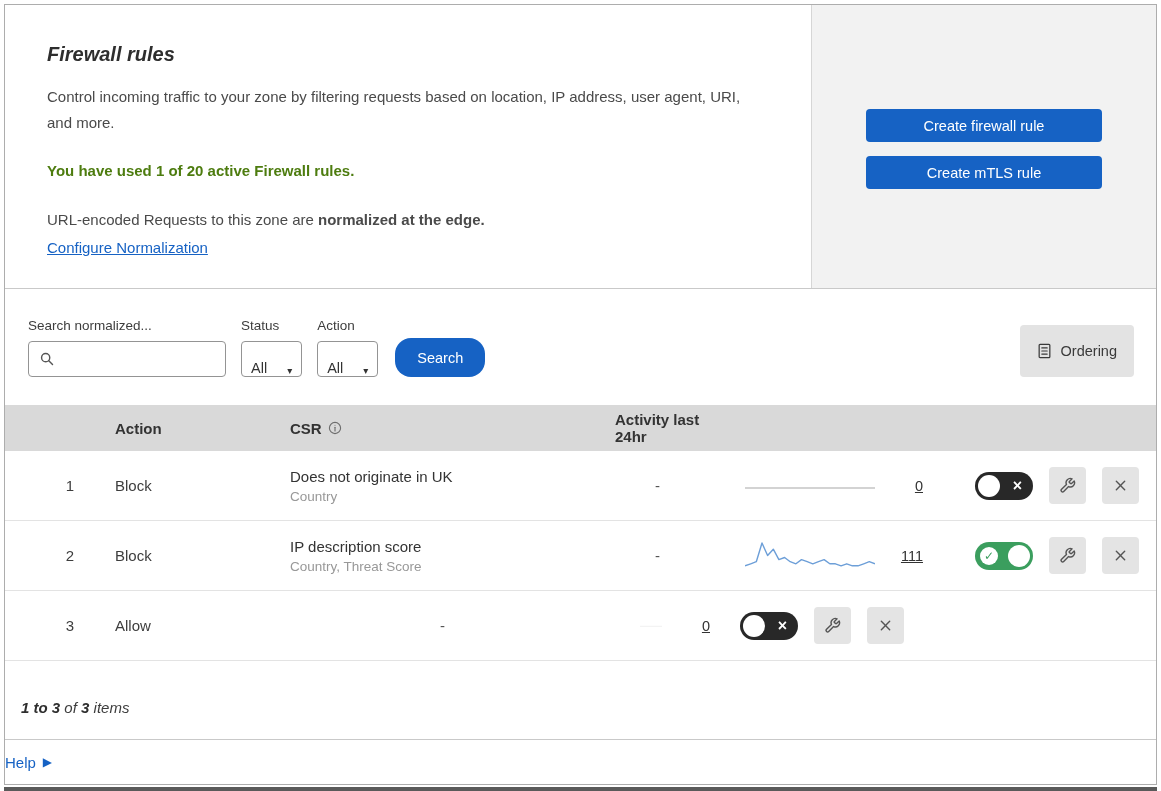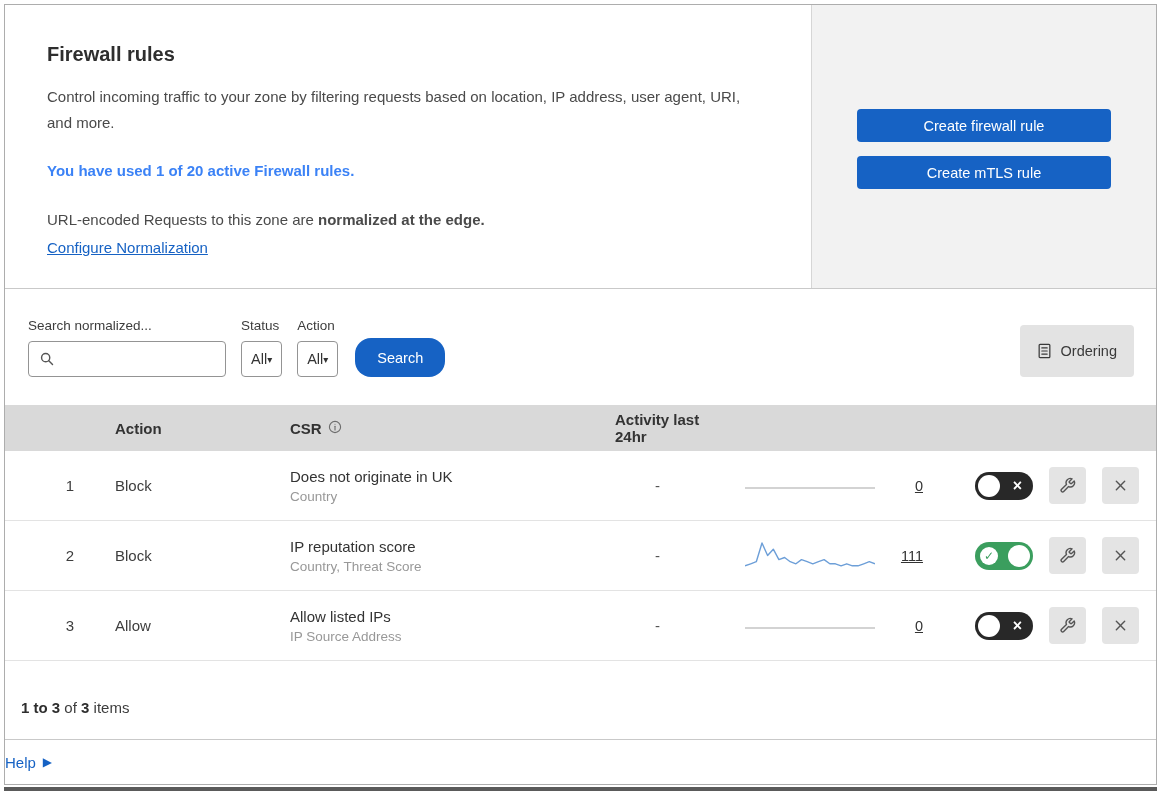--- a/index.html
+++ b/index.html
@@ -12,32 +12,32 @@
   }
   .page {
     flex:1; border:1px solid #adadad; background:#fff;
     display:flex; flex-direction:column; min-height:0;
   }
   .bottom-edge { height:4px; background:#5a5a5a; margin-top:2px; }
 
   
   .top { display:flex; height:284px; border-bottom:1px solid #c9c9c9; }
   .top-left { flex:1; padding:38px 60px 0 42px; }
-  .title { font-size:20px; font-weight:600; color:#2e2e2e; margin-bottom:18px; }
+  .title { font-size:20px; font-weight:600; color:#2e2e2e; margin-bottom:18px;font-style:italic; }
   .desc  { font-size:15px; color:#4a4a4a; line-height:26px; max-width:745px; margin-bottom:26px; }
-  .usage { font-size:15px; font-weight:700; color:#3b82f6; margin-bottom:28px; }
+  .usage { font-size:15px; font-weight:700; color:#4d7c0f; margin-bottom:28px; }
   .norm  { font-size:15px; color:#4a4a4a; line-height:26px; }
   .link  { color:var(--primary-blue,#1662c4); text-decoration:underline; cursor:pointer; }
   .norm .link { display:inline-block; margin-top:2px;text-align:right; }
   .top-right {
     width:345px; background:#f2f2f2; border-left:1px solid #d6d6d6;
     padding-top:104px;
   }
   .cta {
-    display:block; width:254px; height:33px; margin:0 auto 14px;
+    display:block; width:236px; height:33px; margin:0 auto 14px;
     background:var(--primary-blue,#1662c4); color:#fff; border:none; border-radius:4px;
     font-family:inherit; font-size:14.5px; cursor:pointer;
   }
 
   
   .filter-bar {
     height:116px; display:flex; align-items:flex-end;
     padding:0 22px 28px 23px; gap:15px;
   }
   .fgroup { display:flex; flex-direction:column; }
@@ -45,21 +45,21 @@
   .search-box {
     width:198px; height:36px; border:1px solid #949494; border-radius:4px;
     display:flex; align-items:center; padding:0 8px 0 10px; background:#fff;
   }
   .search-input {
     flex:1; min-width:0; border:none; outline:none; background:transparent;
     font-family:inherit; font-size:14px; color:#333; padding-left:7px;
   }
   .select {
     height:36px; border:1px solid #949494; border-radius:4px; background:#fff;
-    display:inline-flex; align-items:center; gap:0; padding:0 9px;
+    display:inline-flex; align-items:flex-end; gap:20px; padding:0 9px;
     font-size:14.5px; color:#333; cursor:pointer;
   }
   .chev { font-size:10px; color:#333; }
   .search-btn {
     height:39px; padding:7px 22px; background:var(--primary-blue,#1662c4); color:#fff;
     border:none; border-radius:16px; font-family:inherit; font-size:14.5px; cursor:pointer;
     margin-left:2px;
   }
   .ordering-btn {
     margin-left:auto; height:52px; padding:0 17px;
@@ -72,21 +72,21 @@
   .grid {
     display:grid;
     grid-template-columns:100px 175px 325px 105px 235px 1fr;
     align-items:center;
   }
   .thead {
     height:46px; background:var(--header-gray,#d9d9d9);
     font-size:15px; font-weight:700; color:#333;
   }
   .thead .cell { padding-left:10px; }
-  .c-csr-h { display:flex; gap:6px; }
+  .c-csr-h { display:flex; align-items:center; gap:6px; }
   .trow { height:70px; border-bottom:1px solid #e3e3e3; font-size:15px; }
   .c-num { text-align:center; padding-left:30px; color:#3d3d3d; }
   .c-action { padding-left:10px; color:#3d3d3d; }
   .c-desc { padding-left:10px; }
   .desc-main { color:#333; margin-bottom:4px; }
   .desc-sub  { color:#989898; font-size:13.5px; }
   .c-csr { text-align:center; color:#555; }
   .c-activity { display:flex; align-items:center; padding-left:35px; }
   .spark { width:130px; height:36px; }
   .count {
@@ -116,21 +116,21 @@
   }
 
   .icon-btn {
     width:37px; height:37px; background:#e4e4e4; border:none; border-radius:4px;
     display:flex; align-items:center; justify-content:center; cursor:pointer; flex:none;
   }
 
   
   .items-footer {
     flex:1; padding:38px 0 14px 16px; border-bottom:1px solid #c9c9c9;
-    font-size:15px; color:#3d3d3d;
+    font-size:15px; color:#3d3d3d;font-style:italic;
   }
   .items-footer b { color:#2e2e2e; }
   .help-row {
     height:44px; display:flex; align-items:center; 
     padding-right:20px;
   }
   .help { font-size:15px; color:var(--primary-blue,#1662c4); cursor:pointer; display:inline-flex; align-items:center; gap:7px; }
   .harrow { font-size:12px; }
 </style>
 </head>
@@ -236,21 +236,21 @@
             <line x1="14" y1="4" x2="4" y2="14"></line>
           </svg>
       </button>
     </div>
   </div>
 
   <div class="grid trow">
     <div class="c-num">2</div>
     <div class="c-action">Block</div>
     <div class="c-desc">
-      <div class="desc-main">IP reputation score</div>
+      <div class="desc-main">IP description score</div>
       <div class="desc-sub">Country, Threat Score</div>
     </div>
     <div class="c-csr">-</div>
     <div class="c-activity">
       <svg class="spark" viewBox="0 0 130 36">
           <polyline points="0.0,27.8 5.7,25.8 11.3,23.7 17.0,5.0 22.6,17.5 28.3,11.2 33.9,21.6 39.6,19.5 45.2,23.7 50.9,25.8 56.5,21.6 62.2,23.7 67.8,25.8 73.5,23.7 79.1,21.6 84.8,25.8 90.4,25.8 96.1,27.8 101.7,25.8 107.4,27.8 113.0,27.8 118.7,25.8 124.3,23.7 130.0,25.8" fill="none" stroke="#6d9fd8" stroke-width="1.4" stroke-linejoin="round"></polyline>
         </svg>
       <a class="count">111</a>
     </div>
     <div class="c-controls">
@@ -269,24 +269,20 @@
             <line x1="4" y1="4" x2="14" y2="14"></line>
             <line x1="14" y1="4" x2="4" y2="14"></line>
           </svg>
       </button>
     </div>
   </div>
 
   <div class="grid trow">
     <div class="c-num">3</div>
     <div class="c-action">Allow</div>
-    <div class="c-desc">
-      <div class="desc-main">Allow listed IPs</div>
-      <div class="desc-sub">IP Source Address</div>
-    </div>
     <div class="c-csr">-</div>
     <div class="c-activity">
       <svg class="spark" viewBox="0 0 130 36">
           <polyline points="0,20 130,20" fill="none" stroke="#c4c4c4" stroke-width="1.4" stroke-linejoin="round"></polyline>
         </svg>
       <a class="count">0</a>
     </div>
     <div class="c-controls">
       <div class="toggle off">
 

